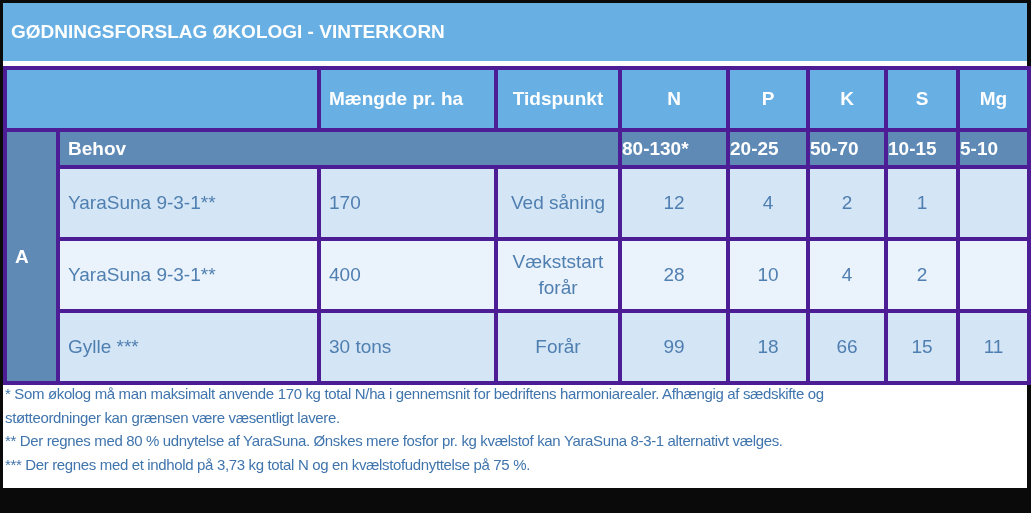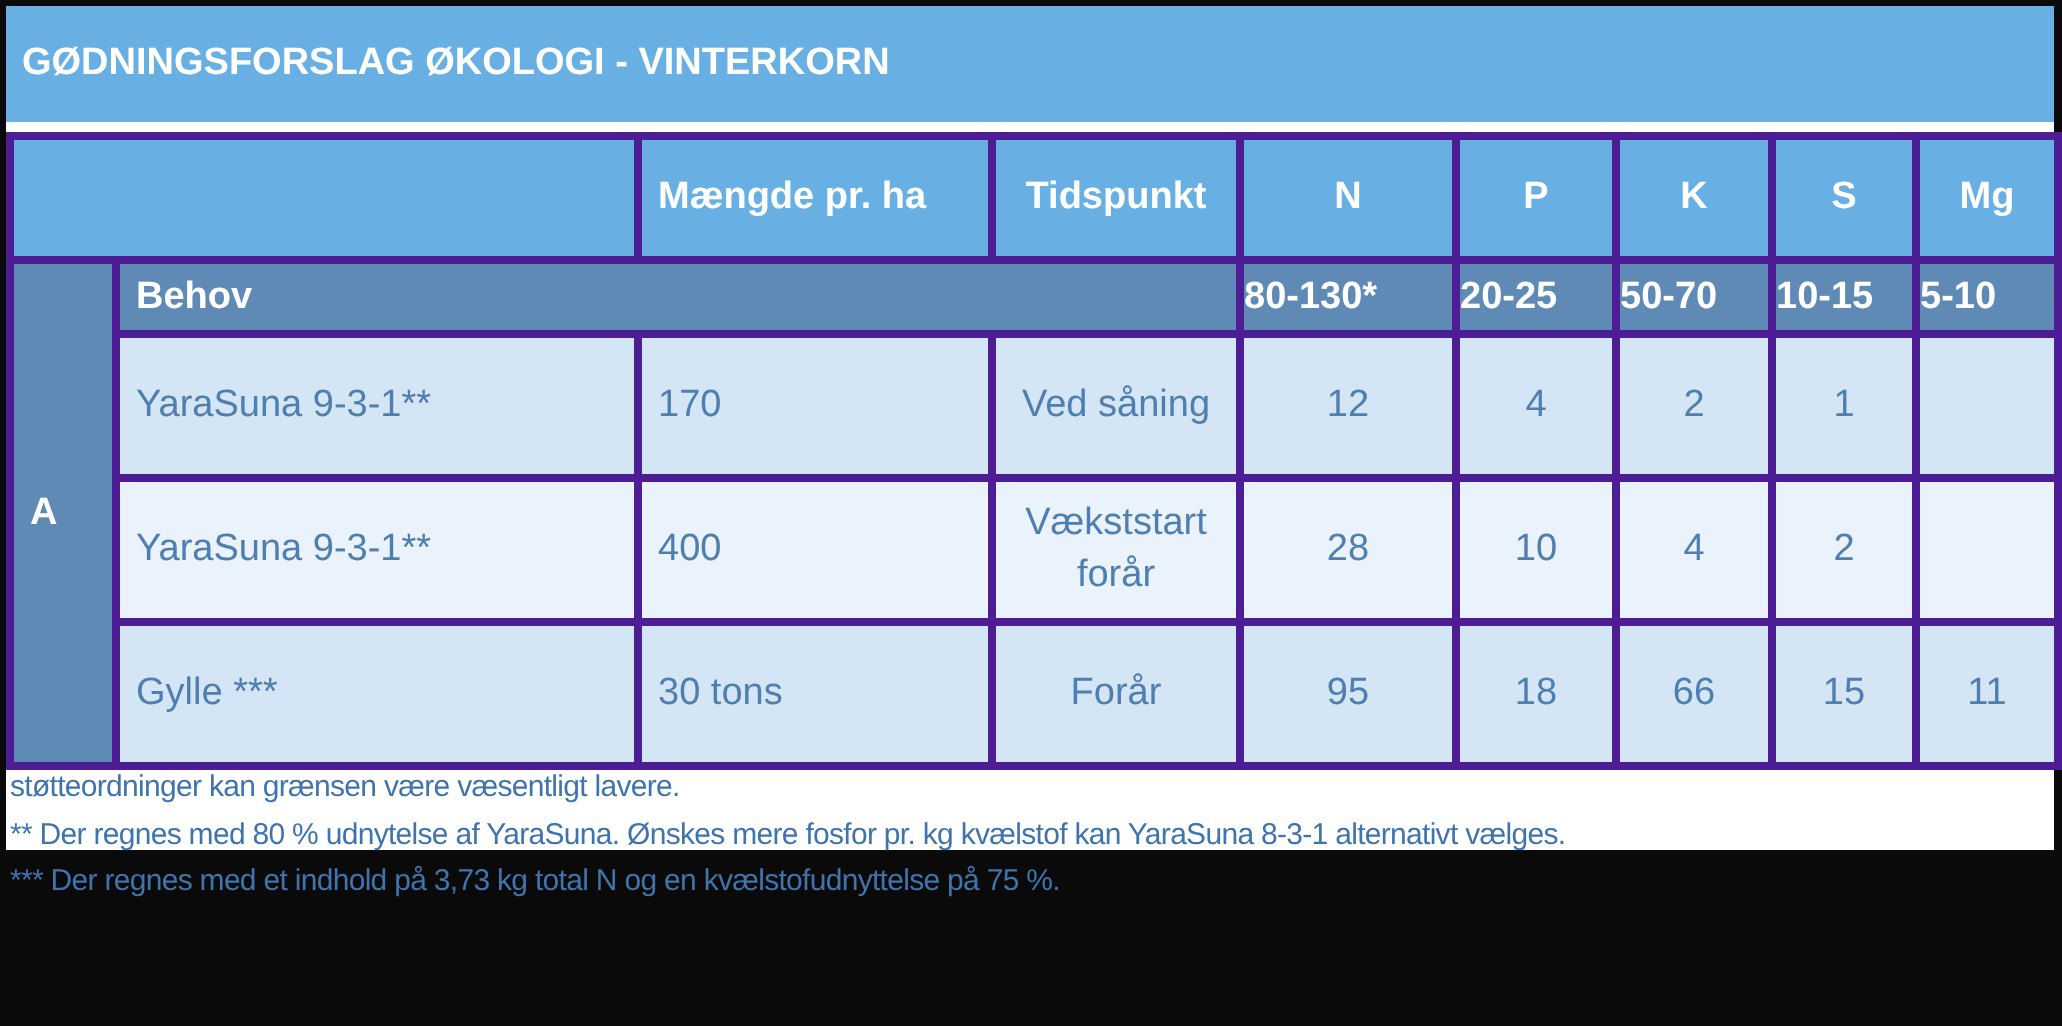--- a/index.html
+++ b/index.html
@@ -1,17 +1,17 @@
 <!DOCTYPE html>
 <html><head>
 <meta charset="utf-8">
 <style>
   html,body{margin:0;padding:0;}
   body{width:1031px;height:513px;background:#0a0a0a;position:relative;overflow:hidden;font-family:"Liberation Sans",sans-serif;}
-  .panel{position:absolute;left:3px;top:3px;width:1024px;height:422px;background:#ffffff;}
+  .panel{position:absolute;left:3px;top:3px;width:1024px;height:485px;background:#ffffff;}
   .title{position:absolute;left:0;top:0;width:1024px;height:58px;background:#68afe3;color:#fff;font-weight:bold;font-size:19px;line-height:58px;padding-left:8px;box-sizing:border-box;}
   table{position:absolute;left:0;top:63px;border-collapse:collapse;table-layout:fixed;width:1024px;}
   td,th{border:4px solid #4c1d95;padding:0;box-sizing:border-box;font-size:19px;}
   th{background:#68afe3;color:#fff;font-weight:bold;height:62px;text-align:center;}
   th.left{text-align:left;padding-left:8px;}
   .behov td{background:#5e8ab5;color:#fff;font-weight:bold;height:37px;text-align:left;}
   .behov td.lbl{text-align:left;padding-left:8px;}
   .acol{background:#68afe3;color:#fff;font-weight:bold;text-align:left;padding-left:8px;}
   .row td{color:#4f7fb0;height:72px;text-align:center;font-size:19px;}
   .row.r0 td,.row.r2 td{background:#d4e5f5;}
@@ -76,27 +76,28 @@
       <td>28</td>
       <td>10</td>
       <td>4</td>
       <td>2</td>
       <td></td>
     </tr>
     <tr class="row r2">
       <td class="l">Gylle ***</td>
       <td class="l">30 tons</td>
       <td class="tid">Forår</td>
-      <td>95</td>
+      <td>99</td>
       <td>18</td>
       <td>66</td>
       <td>15</td>
       <td>11</td>
     </tr>
   </tbody>
     </table>
 
   <div class="notes">
+    <div>* Som økolog må man maksimalt anvende 170 kg total N/ha i gennemsnit for bedriftens harmoniarealer. Afhængig af sædskifte og</div>
     <div>støtteordninger kan grænsen være væsentligt lavere.</div>
     <div>** Der regnes med 80 % udnytelse af YaraSuna. Ønskes mere fosfor pr. kg kvælstof kan YaraSuna 8-3-1 alternativt vælges.</div>
     <div>*** Der regnes med et indhold på 3,73 kg total N og en kvælstofudnyttelse på 75 %.</div>
   </div>
 </div>
 
 </body></html>

